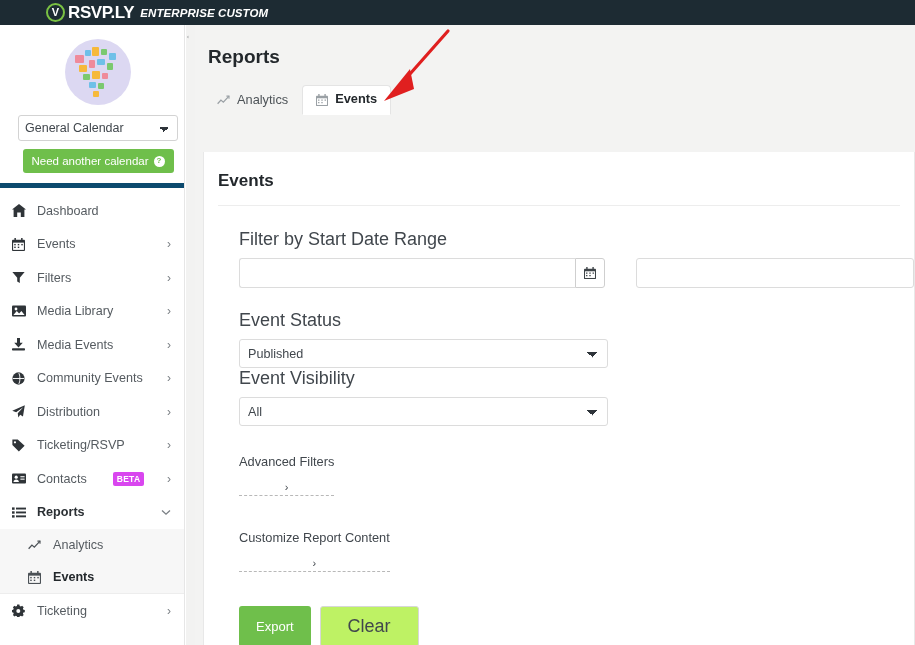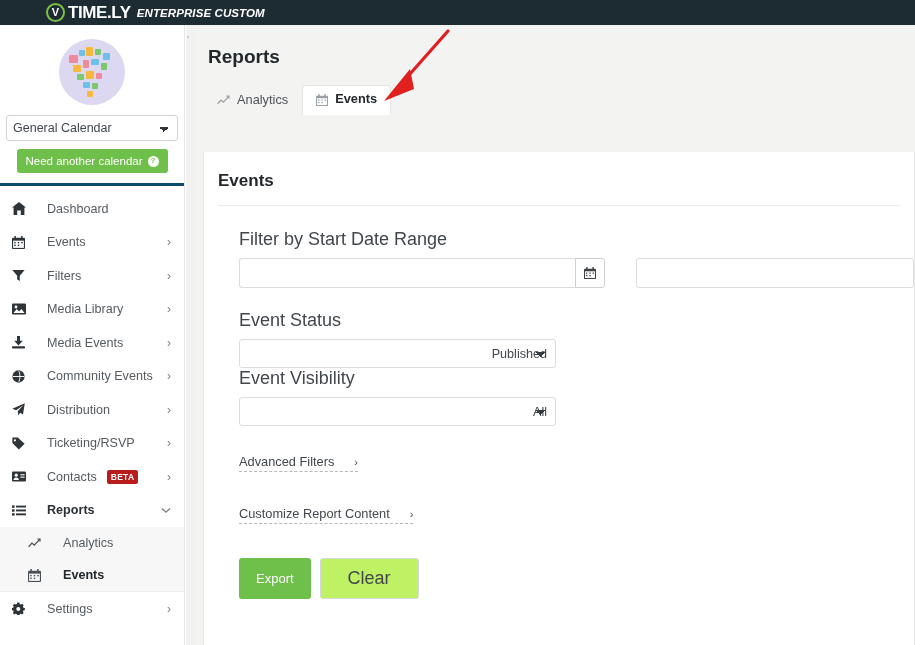--- a/index.html
+++ b/index.html
@@ -40,23 +40,23 @@
   }
 
   
   .sidebar {
     position: absolute; top: 25px; left: 0;
     width: 185px; height: 620px;
     background: #ffffff;
     border-right: 1px solid #e6e6e6;
   }
   .sidebar-head {
-    padding: 14px 0 10px 0;
+    padding: 14px 0 10px 12px;
     text-align: center;
-    border-bottom: 3px solid #0c4a6e;
+    border-bottom: 5px solid #0c4a6e;
   }
   .avatar {
     width: 66px; height: 66px; border-radius: 50%;
     margin: 0 auto 10px auto;
     background: #dcd8f2;
     position: relative; overflow: hidden;
   }
   .avatar .blob { position: absolute; border-radius: 1px; }
   .cal-select-wrap { padding: 0 6px; }
   .cal-select {
@@ -89,43 +89,43 @@
     font-size: 8px; font-weight: bold;
     display: inline-flex; align-items: center; justify-content: center;
     line-height: 1;
   }
 
   .nav { padding-top: 6px; }
   .nav-item {
     display: flex; align-items: center;
     height: 33.5px; padding: 0 13px 0 12px;
     color: #555b60; font-size: 12.6px;
-    cursor: pointer; position: relative; gap: 10px;
+    cursor: pointer; position: relative;
   }
   .nav-item .ico {
     width: 17px; display: inline-flex; align-items: center;
     justify-content: flex-start; margin-right: 8px;
     color: #2f3438;
   }
   .nav-item .lbl { flex: 1; white-space: nowrap; }
   .nav-item .chev {
     color: #7a7f84; font-size: 12px; line-height: 1;
   }
   .nav-item.active { font-weight: bold; color: #2b3034; }
   .nav-sub {
     background: #f7f7f7;
   }
   .nav-sub .nav-item { padding-left: 28px; height: 32px; }
   .nav-sub .nav-item .ico { color: #4b5156; }
   .nav-sub .nav-item.current { font-weight: bold; color: #23282c; }
   .beta {
-    background: #b91c1c; color: #ffffff;
+    background: #d946ef; color: #ffffff;
     font-size: 8.5px; font-weight: bold;
     padding: 2px 4px; border-radius: 2px;
-    margin-left: 0; letter-spacing: 0.3px;
+    margin-left: 26px; letter-spacing: 0.3px;
   }
   .nav-divider { border-top: 1px solid #ededed; margin: 0; }
 
   .collapse-btn {
     position: absolute; left: 181px; top: 30px;
     width: 14px; height: 14px;
     display: flex; align-items: center; justify-content: center;
     color: #3a4045; font-size: 11px; cursor: pointer;
     background: transparent; border: none; z-index: 5;
   }
@@ -201,39 +201,39 @@
     width: 300px; height: 30px;
     margin-left: 31px;
     border: 1px solid #dcdcdc; border-radius: 3px;
     background: #ffffff; padding: 0 8px;
     font-family: "Liberation Sans", sans-serif; font-size: 12.5px;
     color: #41474d; outline: none;
   }
   .selects-row { display: flex; margin-top: 22px; flex-direction: column; }
   .select-group { width: 342px; }
   .form-select {
-    width: 317px; height: 29px;
+    width: 369px; height: 29px;
     border: 1px solid #dcdcdc; border-radius: 3px;
     background: #ffffff; padding: 0 8px;
     font-family: "Liberation Sans", sans-serif;
     font-size: 12.6px; color: #41474d;
     -webkit-appearance: none; appearance: none;
     background-image:
       linear-gradient(45deg, transparent 50%, #2e343a 50%),
       linear-gradient(135deg, #2e343a 50%, transparent 50%);
     background-position: calc(100% - 15px) 12px, calc(100% - 10px) 12px;
     background-size: 5.5px 5.5px, 5.5px 5.5px;
     background-repeat: no-repeat;
-    text-align: right;
   }
   .disclosure {
-    display: inline-flex; align-items: center; gap: 20px;
+    display: inline-flex; align-items: center; gap: 12px;
     font-size: 12.8px; color: #41474d; cursor: pointer;
     border-bottom: 1px dashed #b8b8b8;
     padding-bottom: 2px;
+    flex-direction: column;
   }
   .disclosure .chev { font-size: 11px; color: #41474d; }
   .row-adv { margin-top: 26px; }
   .row-cust { margin-top: 32px; }
   .btn-row { display: flex; gap: 9px; margin-top: 34px; }
   .btn-export {
     background: #6fbf4b; color: #ffffff; border: none;
     border-radius: 3px; font-size: 13px; padding: 9px 17px;
     font-family: "Liberation Sans", sans-serif; cursor: pointer;
   }
@@ -250,21 +250,21 @@
     width: 90px; height: 85px;
     pointer-events: none; z-index: 30;
   }
 </style>
 </head>
 <body>
 
 <div class="topbar">
   <div class="brand">
     <span class="brand-mark">V</span>
-    <span class="brand-name">TIME.LY</span>
+    <span class="brand-name">RSVP.LY</span>
     <span class="brand-edition">ENTERPRISE CUSTOM</span>
   </div>
 </div>
 
 <div class="sidebar">
 
   <div class="sidebar-head">
     <div class="avatar">
 
       <span class="blob" style="left:10px;top:16px;width:9px;height:8px;background:#ef8a9b;"></span>
@@ -453,21 +453,21 @@
 
     <div class="nav-divider"></div>
 
     <div class="nav-item">
       <span class="ico">
         <svg width="14" height="13" viewBox="0 0 14 13" fill="currentColor">
             <path d="M5.2 0.6h2.2l0.3 1.4 1.2 0.5 1.2-0.8 1.6 1.6-0.8 1.2 0.5 1.2 1.4 0.3v2.2l-1.4 0.3-0.5 1.2 0.8 1.2-1.6 1.6-1.2-0.8-1.2 0.5-0.3 1.4H5.2l-0.3-1.4-1.2-0.5-1.2 0.8-1.6-1.6 0.8-1.2-0.5-1.2L0 8.2V6l1.2-0.3 0.5-1.2-0.8-1.2L2.5 1.7l1.2 0.8 1.2-0.5z"></path>
             <circle cx="6.3" cy="7.1" r="2" fill="#fff"></circle>
           </svg>
       </span>
-      <span class="lbl">Settings</span>
+      <span class="lbl">Ticketing</span>
       <span class="chev">›</span>
     </div>
 
   </div>
 </div>
 
 <button class="collapse-btn">
   <svg width="7" height="10" viewBox="0 0 7 10" fill="none" stroke="currentColor" stroke-width="1.4">
       <path d="M5.4 1L1.6 5l3.8 4"></path>
     </svg>

